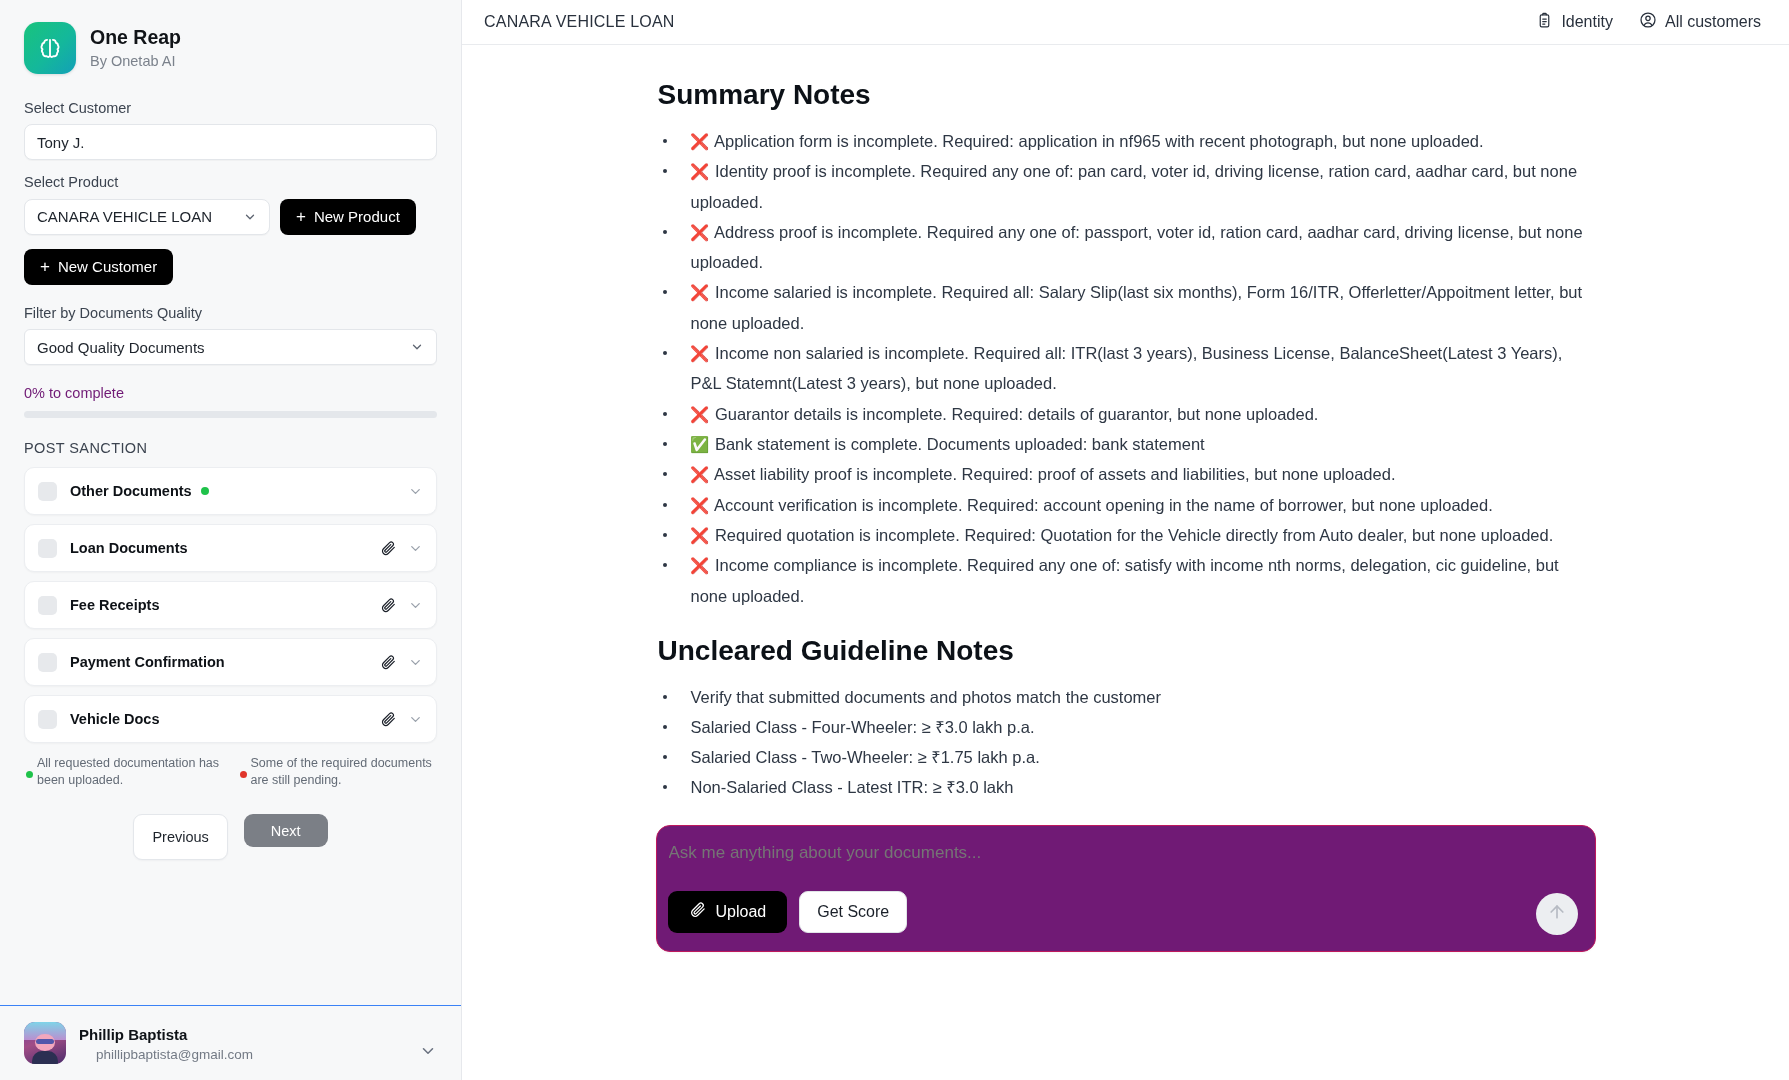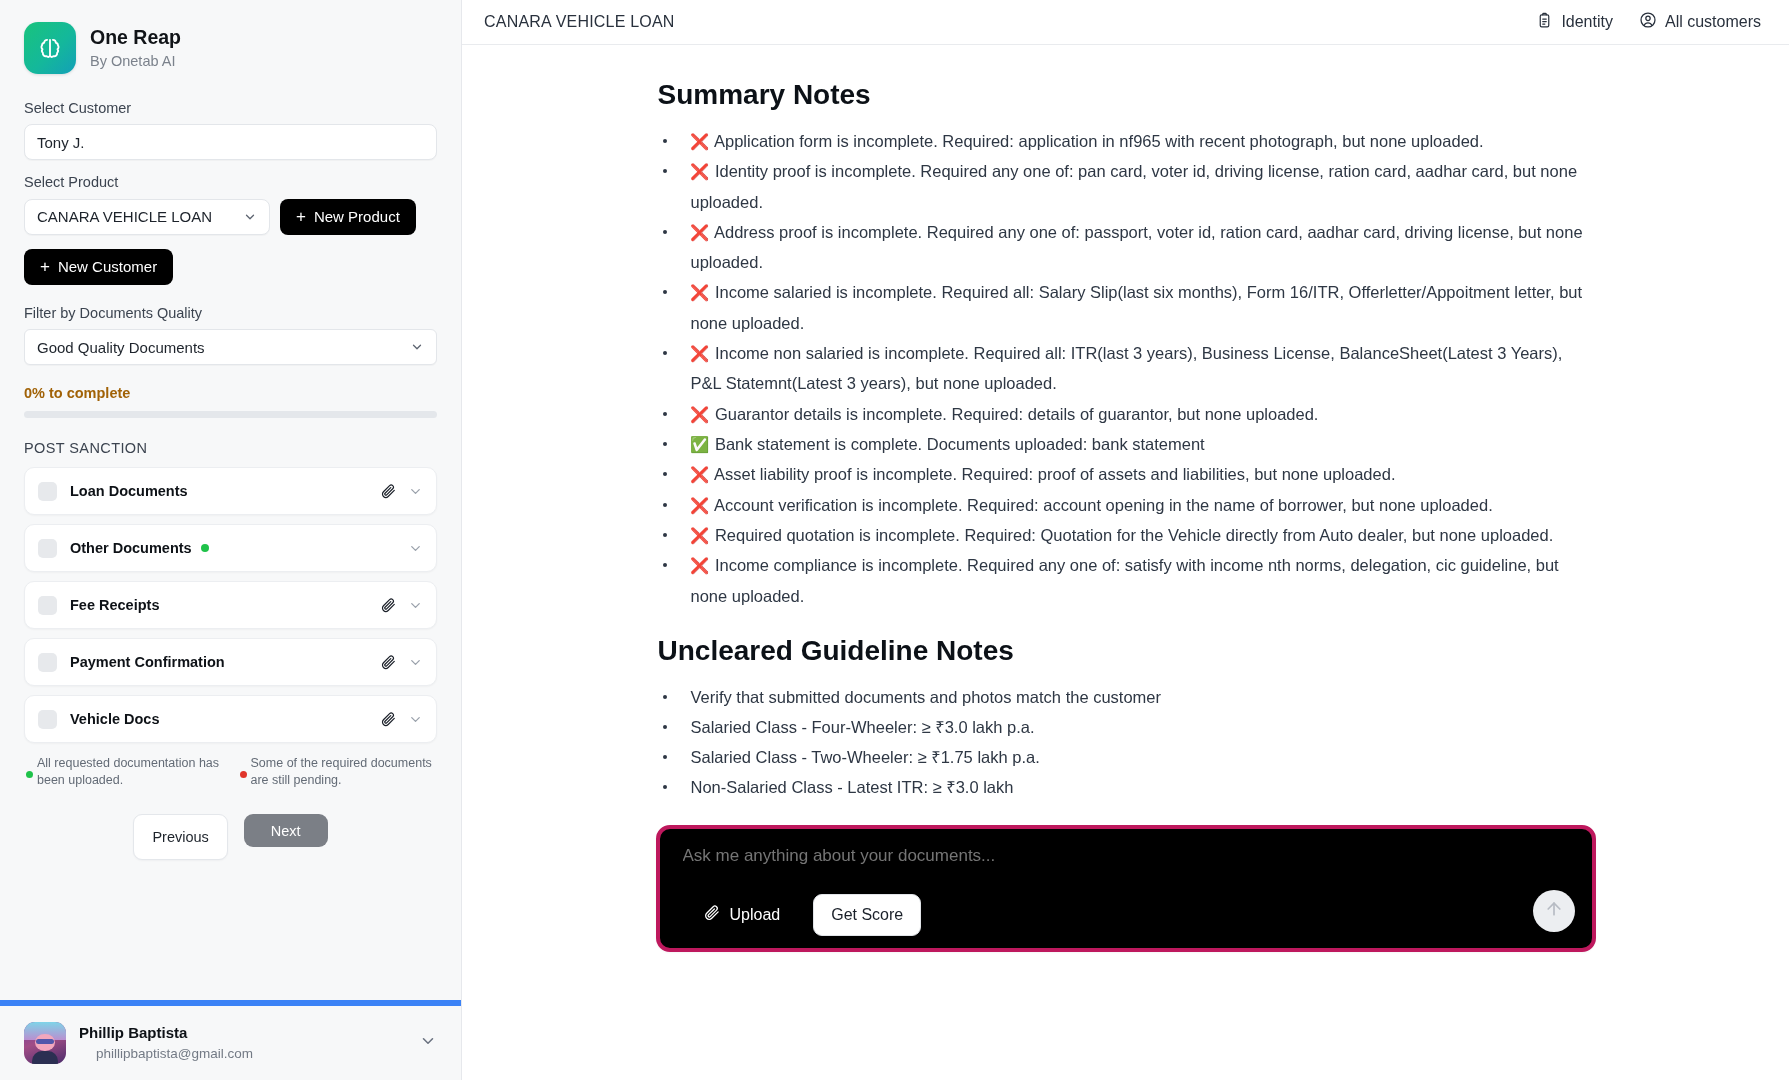--- a/index.html
+++ b/index.html
@@ -102,22 +102,22 @@
     display: inline-flex;
     align-items: center;
     gap: 8px;
     cursor: pointer;
     white-space: nowrap;
   }
   .plus { font-size: 17px; line-height: 1; font-weight: 400; }
 
   .progress-label {
     font-size: 14.5px;
-    font-weight: 700;
-    color: #a16207;
+    font-weight: 400;
+    color: #701a75;
     margin-top: 20px;
     margin-bottom: 10px;
   }
   .progress-track {
     width: 100%; height: 7px;
     background: #e4e7eb;
     border-radius: 4px;
     overflow: hidden;
   }
   .progress-fill { height: 100%; background: #22c55e; border-radius: 4px; }
@@ -211,24 +211,24 @@
     border-radius: 9px;
     height: 33px;
     padding: 0 27px;
     font-size: 14.5px;
     color: #ffffff;
     font-family: "Liberation Sans", sans-serif;
     cursor: pointer;
   }
 
   .profile {
-    border-top: 6px solid #3b82f6;
+    border-top: 1px solid #3b82f6;
     padding: 16px 24px;
     display: flex;
-    align-items: center;
+    align-items: flex-end;
     gap: 13px;
     flex: 0 0 auto;
   }
   .avatar {
     width: 42px; height: 42px;
     border-radius: 11px;
     flex: 0 0 42px;
     overflow: hidden;
     position: relative;
     background: linear-gradient(160deg,#6c3fa0 0%,#a14d86 45%,#4b2c6b 100%);
@@ -323,24 +323,24 @@
   ul.guidelines li { padding-left: 33px; }
 
   
   .chatbox-wrap {
     width: 1000px;
     margin: 0 auto;
     padding: 0 30px;
   }
   .chatbox {
     margin-top: 22px;
-    border: 4px solid #be185d;
+    border: 1px solid #be185d;
     border-radius: 14px;
-    background: #000000;
-    padding: 17px 17px 16px 22px;
+    background: #701a75;
+    padding: 17px 17px 16px 11px;
     position: relative;
     box-shadow: 0 1px 2px rgba(16,24,40,.04);
     height: 127px;
   }
   .chat-placeholder {
     font-size: 17px;
     color: #9096a0;
     padding: 0 1px 0 1px;
     background: transparent;
     border: none;
@@ -451,38 +451,38 @@
       <div class="progress-label">0% to complete</div>
       <div class="progress-track">
         <div class="progress-fill" id="progress-fill" style="width: 0%;"></div>
       </div>
 
       <div class="section-title">POST SANCTION</div>
 
       <div id="doc-list">
           <div class="doc-card">
             <span class="doc-checkbox"></span>
+            <span class="doc-name">Other Documents</span>
+            <span class="status-dot" style="background:#1fc24a"></span>
+            <span class="spacer"></span>
+            <span class="chev-sm">
+              <svg width="15" height="15" viewBox="0 0 24 24" fill="none" stroke="currentColor" stroke-width="2.1" stroke-linecap="round" stroke-linejoin="round">
+                <polyline points="6 9 12 15 18 9"></polyline>
+              </svg>
+            </span>
+          </div>
+          <div class="doc-card">
+            <span class="doc-checkbox"></span>
             <span class="doc-name">Loan Documents</span>
             <span class="spacer"></span>
             <span class="clip-icon">
               <svg width="16" height="16" viewBox="0 0 24 24" fill="none" stroke="currentColor" stroke-width="1.8" stroke-linecap="round" stroke-linejoin="round">
                 <path d="M21.4 11.1 12.3 20.2a5 5 0 0 1-7.1-7.1l9.2-9.2a3.3 3.3 0 0 1 4.7 4.7l-9.1 9.2a1.7 1.7 0 0 1-2.4-2.4l8.5-8.4"></path>
               </svg>
             </span>
-            <span class="chev-sm">
-              <svg width="15" height="15" viewBox="0 0 24 24" fill="none" stroke="currentColor" stroke-width="2.1" stroke-linecap="round" stroke-linejoin="round">
-                <polyline points="6 9 12 15 18 9"></polyline>
-              </svg>
-            </span>
-          </div>
-          <div class="doc-card">
-            <span class="doc-checkbox"></span>
-            <span class="doc-name">Other Documents</span>
-            <span class="status-dot" style="background:#1fc24a"></span>
-            <span class="spacer"></span>
             <span class="chev-sm">
               <svg width="15" height="15" viewBox="0 0 24 24" fill="none" stroke="currentColor" stroke-width="2.1" stroke-linecap="round" stroke-linejoin="round">
                 <polyline points="6 9 12 15 18 9"></polyline>
               </svg>
             </span>
           </div>
           <div class="doc-card">
             <span class="doc-checkbox"></span>
             <span class="doc-name">Fee Receipts</span>
             <span class="spacer"></span>

